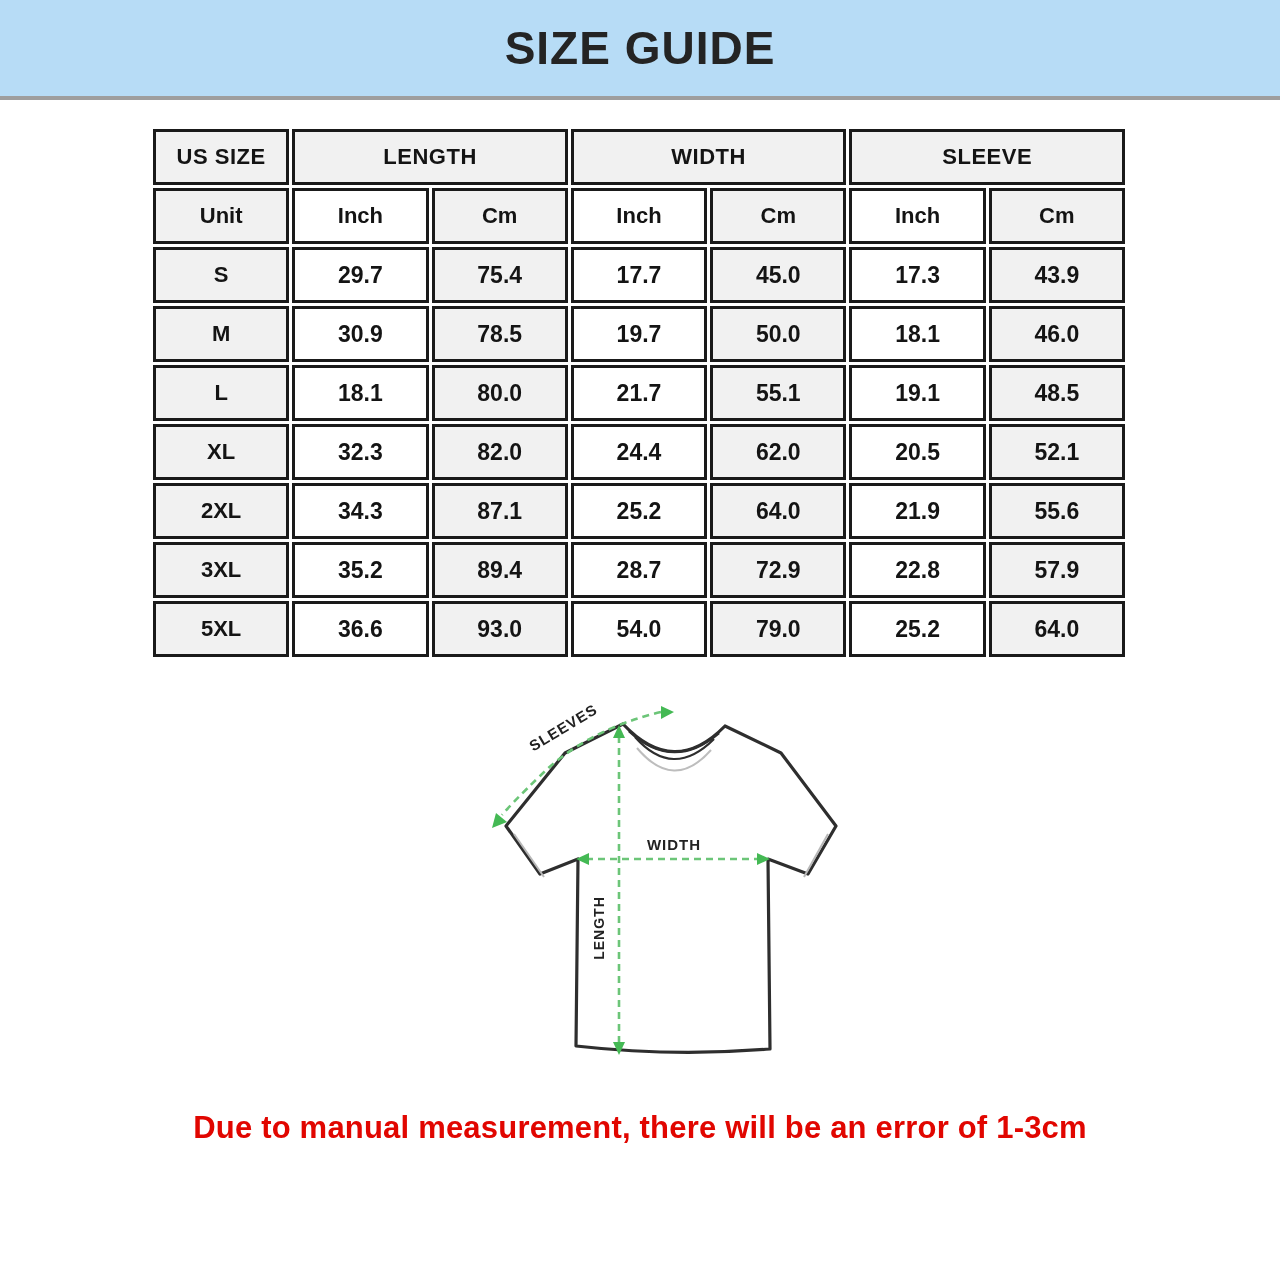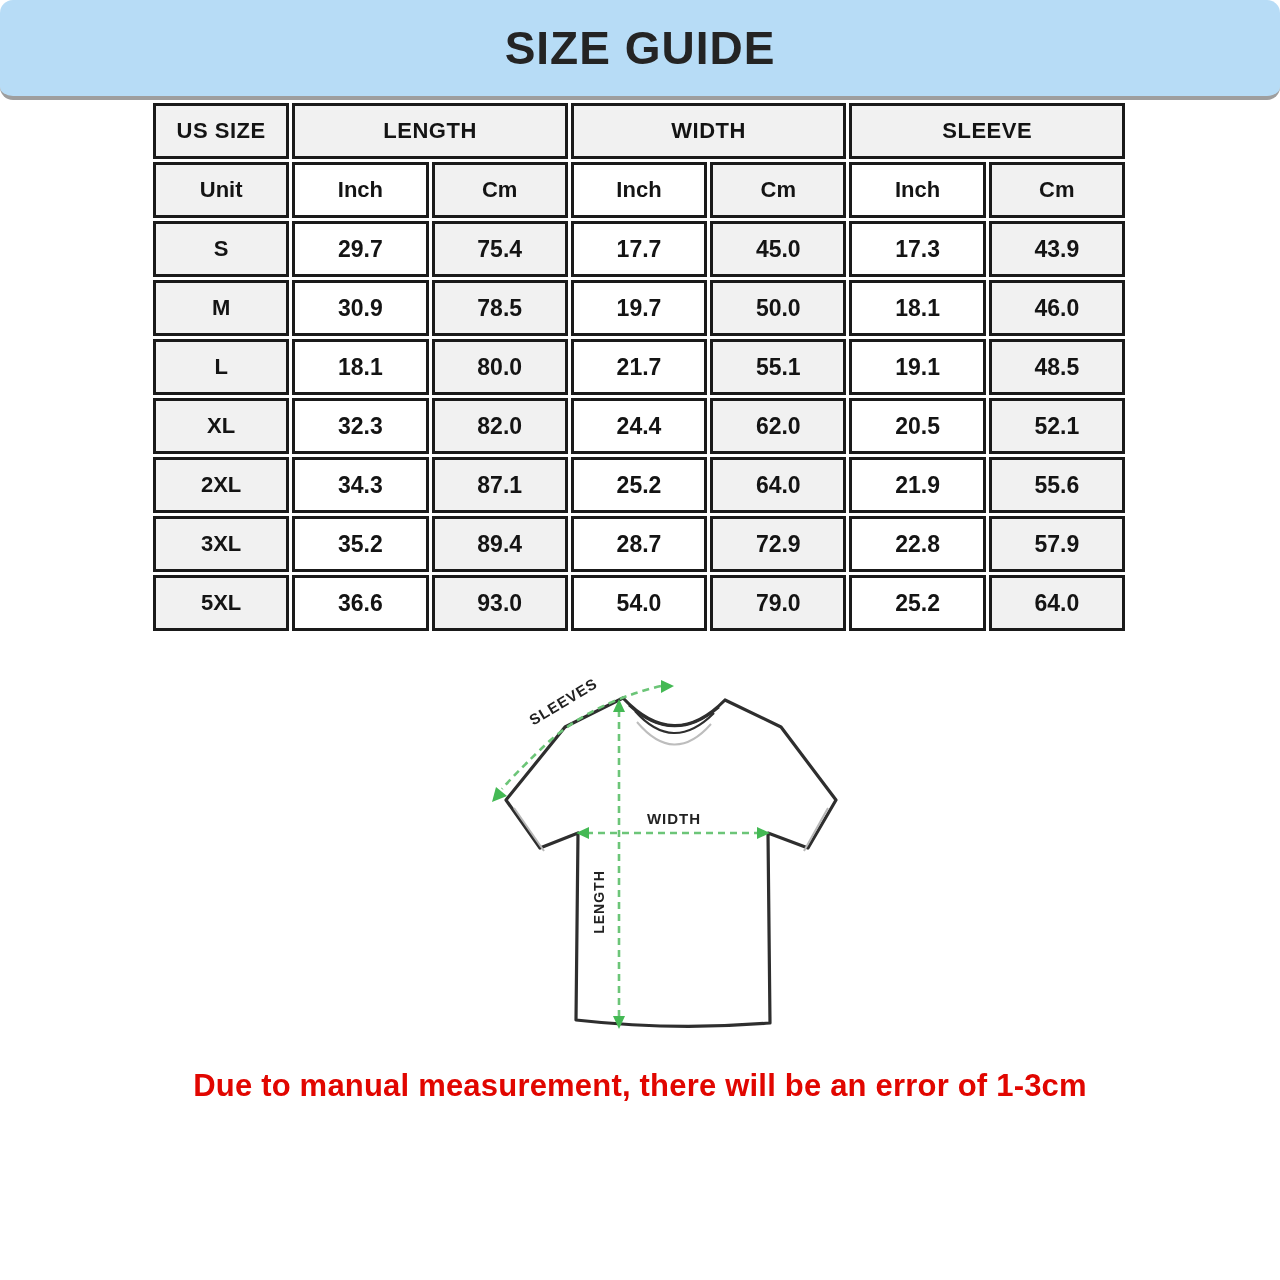--- a/index.html
+++ b/index.html
@@ -10,29 +10,29 @@
     overflow: hidden;
     position: relative;
   }
   .page { width: 1280px; height: 1280px; background: #ffffff; }
 
   
   .banner {
     width: 1280px; height: 100px;
     background: #b7dcf6;
     border-bottom: 4px solid #9e9e9e;
-    display: flex; align-items: center; justify-content: center; border-radius: 13px;
+    display: flex; align-items: center; justify-content: center;
   }
   .banner h1 {
     font-size: 46px; font-weight: 800; letter-spacing: 1px;
     color: #242424;
   }
 
   
-  .table-wrap { width: 1144px; }
+  .table-wrap { padding-top: 26px; width: 1144px; }
   table.size-table {
     margin-left: 150px;
     width: 978px;
     table-layout: fixed;
     border-collapse: separate;
     border-spacing: 3px;
   }
   table.size-table th, table.size-table td {
     border: 3px solid #1a1a1a;
     height: 56px;
@@ -46,21 +46,21 @@
   tr.unit-row th { font-size: 22px; font-weight: 700; }
   tbody th.size-cell { font-size: 22px; font-weight: 700; }
   tbody td { font-size: 23px; font-weight: 700; font-stretch: normal; }
 
   
   .diagram { width: 1280px; height: 400px; margin-top: 28px; position: relative; }
   .diagram svg { position: absolute; left: 458px; top: 0; }
 
   
   .footnote {
-    margin-top: 6px;
+    margin-top: 22px;
     width: 1280px;
     text-align: center;
     font-size: 31px; font-weight: 700;
     color: #e10600;
     letter-spacing: .2px;
   }
 </style>
 </head>
 <body>
 

